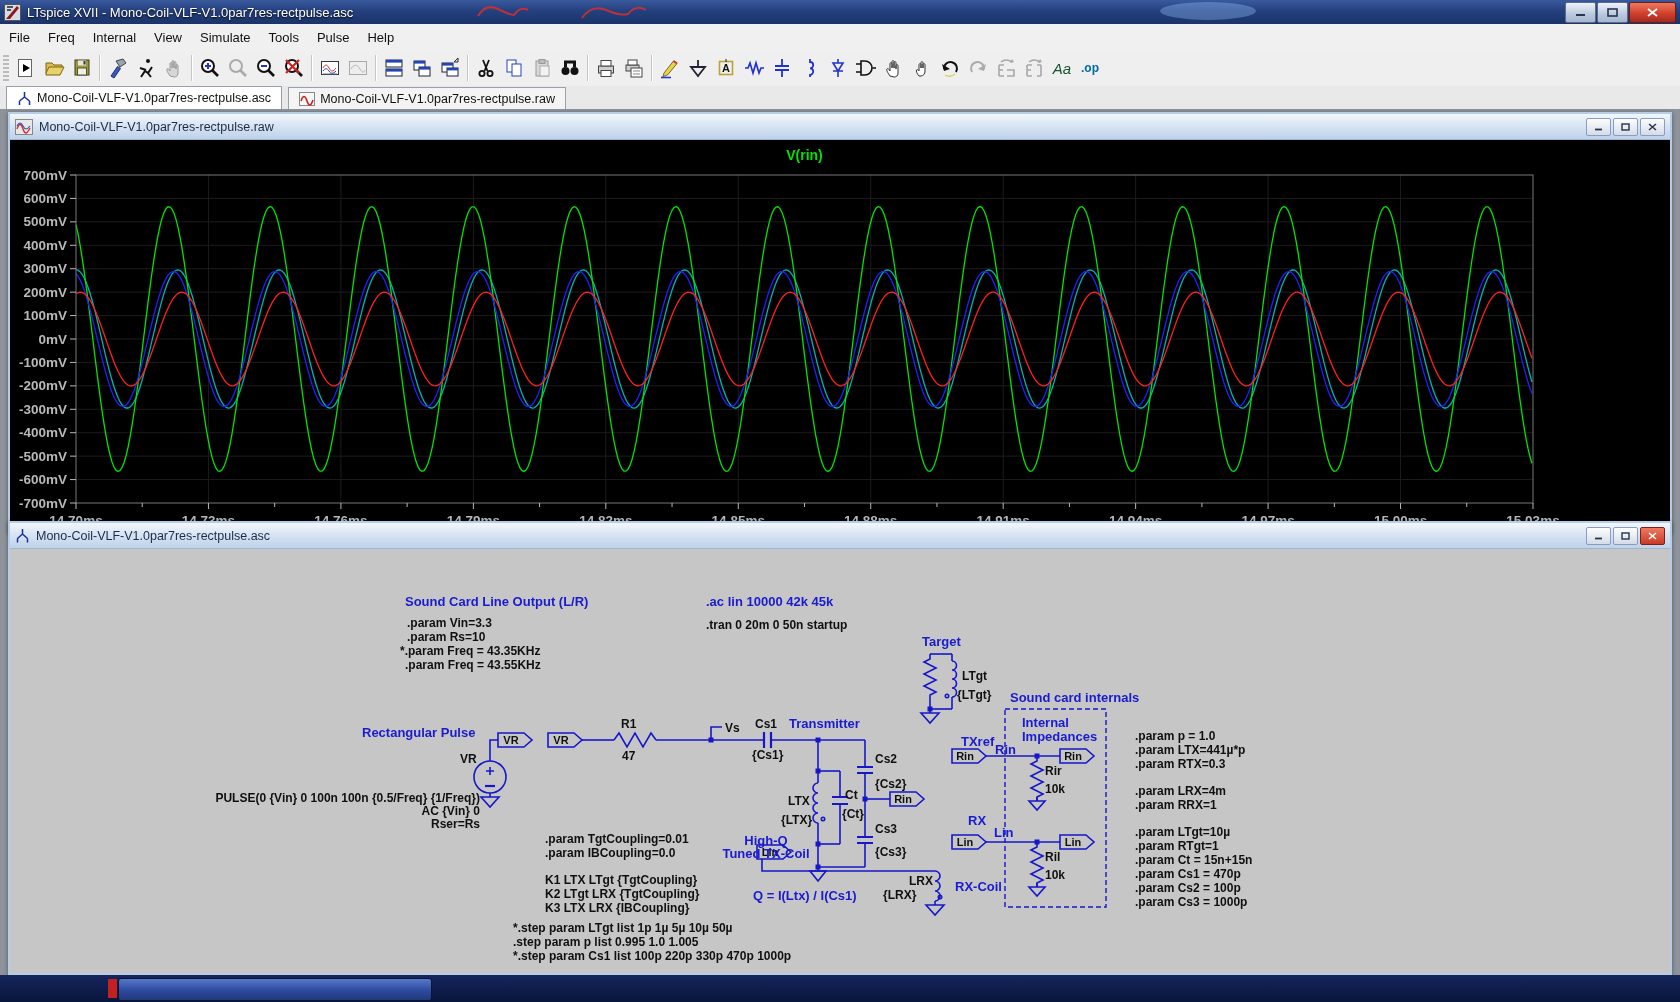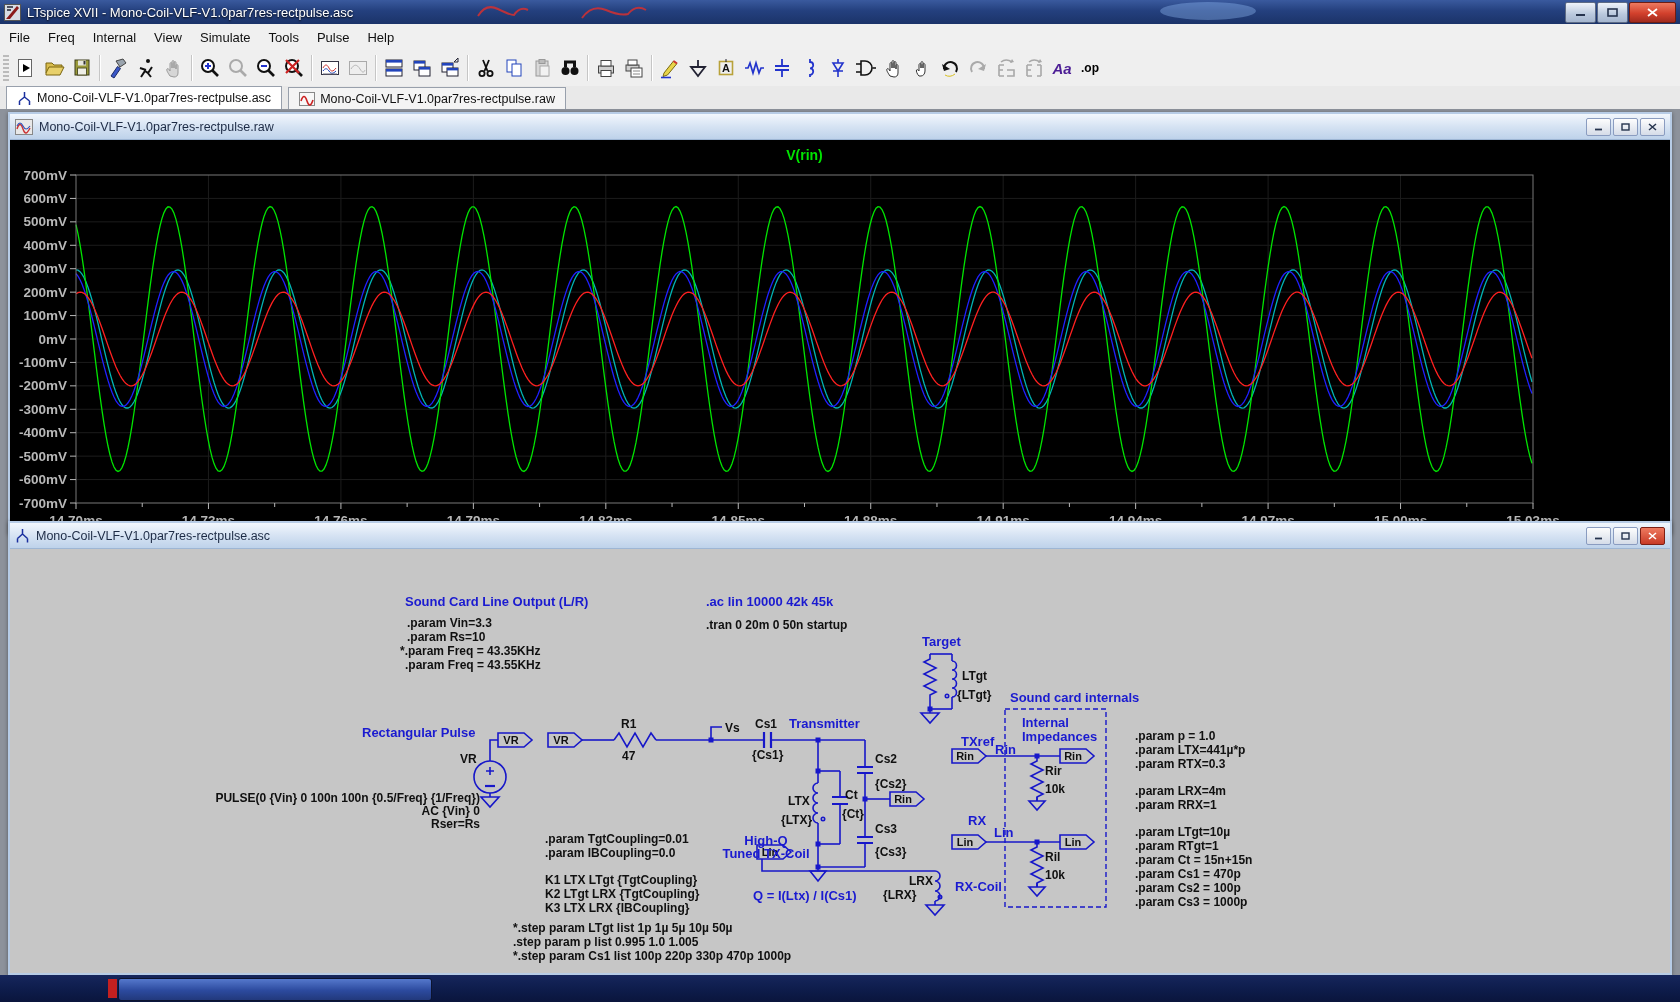--- a/index.html
+++ b/index.html
@@ -14,22 +14,22 @@
   #winbtns{position:absolute;right:4px;top:2px;display:flex;gap:1px;}
   .wbtn{width:29px;height:19px;border:1px solid #5d6b85;border-radius:2px;
     background:linear-gradient(180deg,#eef3fa,#b9c8dd 60%,#a5b6cf);display:flex;align-items:center;justify-content:center;}
   .wbtn.close{width:45px;background:linear-gradient(180deg,#ee7a60,#d2402c 55%,#a02a1e);border-color:#6e1d12;}
   #menubar{position:absolute;left:0;top:24px;width:1680px;height:26px;background:#f0f0f0;border-bottom:4px solid #0f766e;display:flex;align-items:center;}
   .mitem{font-size:13px;color:#111;padding:4px 9px;}
   #toolbar{position:absolute;left:0;top:50px;width:1680px;height:36px;background:#efefef;border-bottom:1px solid #cfcfcf;display:flex;align-items:center;}
   .grip{width:6px;height:26px;margin:0 3px;background:repeating-linear-gradient(180deg,#bbb 0 2px,transparent 2px 4px);}
   .tbtn{width:28px;height:29px;display:flex;align-items:center;justify-content:center;}
   .tsep{width:1px;height:26px;background:#c6c6c6;border-right:1px solid #fff;margin:0 3px;}
-  .tbtext{font-weight:bold;font-style:italic;font-size:15px;color:#4c1d95;}
-  .tbop{font-weight:bold;font-size:12px;color:#000000;}
+  .tbtext{font-weight:normal;font-style:italic;font-size:15px;color:#14532d;}
+  .tbop{font-weight:bold;font-size:12px;color:#0369a1;}
   #tabbar{position:absolute;left:0;top:86px;width:1680px;height:23px;background:#e9e9e9;border-bottom:1px solid #9aa4b2;display:flex;align-items:flex-end;}
   .tab{height:21px;display:flex;align-items:center;gap:5px;padding:0 10px;border:1px solid #98a0ac;border-bottom:none;background:#f4f4f4;font-size:12.5px;color:#111;margin-left:6px;}
   .tab.active{background:#ffffff;height:22px;}
   
   #mdi{position:absolute;left:0;top:109px;width:1680px;height:866px;background:#8d929b;}
   .childwin{position:absolute;border:2px solid #b7cce6;box-shadow:0 1px 4px rgba(0,0,0,.4);}
   .childtitle{height:25px;background:linear-gradient(180deg,#f2f7fd 0%,#d6e3f3 50%,#bed2ea 100%);display:flex;align-items:center;border-bottom:1px solid #9eb6d4;}
   .childtitle .ct-text{font-size:12.5px;color:#1d2b45;margin-left:6px;}
   .cbtns{position:absolute;right:5px;display:flex;gap:2px;}
   .cbtn{width:23px;height:16px;border:1px solid #8a9cc0;border-radius:2px;background:linear-gradient(180deg,#fdfdfd,#d5dce8);display:flex;align-items:center;justify-content:center;}

